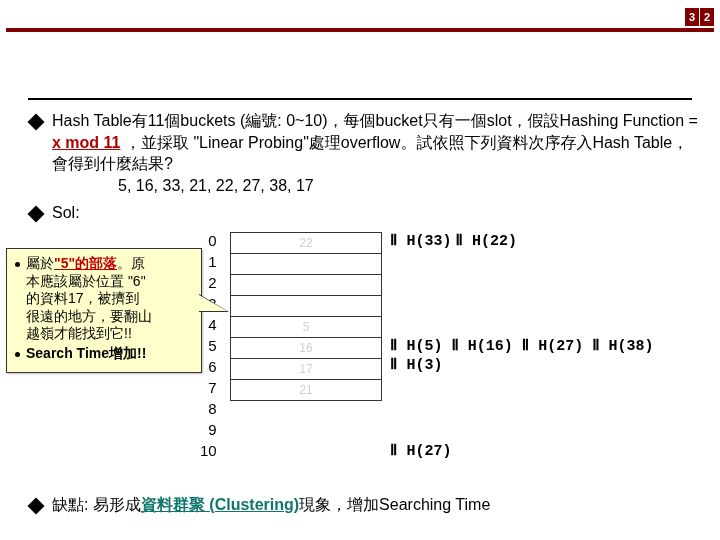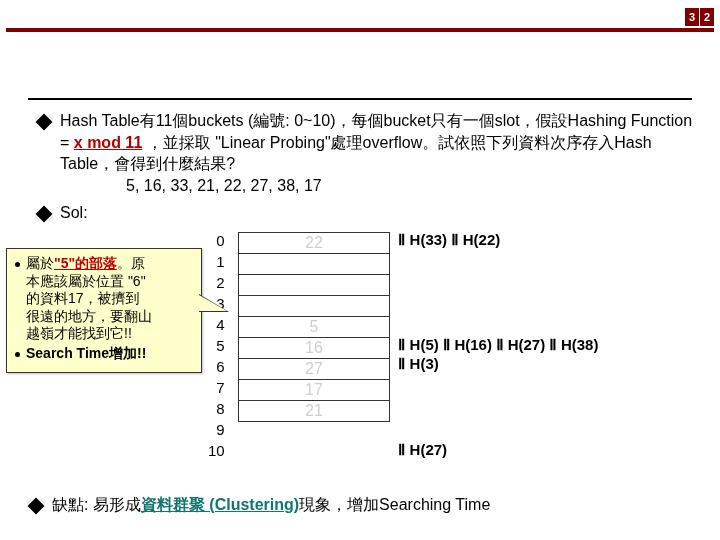--- a/index.html
+++ b/index.html
@@ -6,40 +6,40 @@
   body{width:720px;height:540px;background:#fff;font-family:"Microsoft JhengHei","PingFang TC","Heiti TC",Arial,sans-serif;color:#000;font-size:16px;position:relative}
   .slide{position:absolute;inset:0}
   
   .pagenum-wrap{position:absolute;top:8px;right:6px}
   .pagenum{display:flex}
   .pagenum span{display:inline-block;width:14px;height:18px;background:#800000;color:#fff;font-size:11px;font-weight:700;line-height:18px;text-align:center;margin-left:1px}
   .hr-top{position:absolute;top:28px;left:6px;right:6px;height:4px;background:#800000}
   .hr-under{position:absolute;left:28px;right:28px;border-top:2px solid #000}
   .hr1{top:98px}
 
-  .content{position:absolute;top:110px;left:38px;right:22px}
+  .content{position:absolute;top:110px;left:30px;right:22px}
 
   .bullet{display:flex;align-items:flex-start;margin-bottom:6px}
   .dia{width:12px;height:12px;flex:0 0 12px;margin-top:6px;margin-right:10px;background:#000;transform:rotate(45deg)}
   .bullet-body{flex:1;line-height:1.35}
   .xmod{color:#b00000;font-weight:700;text-decoration:underline}
   .seq{margin-left:66px}
 
   .sol-row{margin-top:2px}
 
   
   .hash-area{position:relative;height:250px;margin-top:2px}
   .idx-col{position:absolute;left:170px;top:0;text-align:right;font-size:15px;line-height:21px}
   .idx-col div{height:21px}
   .tbl{position:absolute;left:200px;top:2px;width:150px;border:1px solid #333;border-bottom:none}
-  .tbl .cell{height:20px;border-bottom:1px solid #333;font-size:16px;color:#cfcfcf;text-align:center;line-height:20px}
+  .tbl .cell{height:20px;border-bottom:1px solid #333;font-size:12px;color:#cfcfcf;text-align:center;line-height:20px}
   .tbl .cell.blank{color:transparent}
 
   .hlabel{position:absolute;font-size:15px}
-  .hlabel .sym{font-family:Liberation Sans, sans-serif;font-weight:700}
+  .hlabel .sym{font-family:Liberation Mono, monospace;font-weight:700}
 
   
   .callout{position:absolute;left:6px;top:248px;width:178px;background:#ffffcc;border:1px solid #333;padding:6px 8px 8px;font-size:14px;line-height:1.25;box-shadow:1px 1px 2px rgba(0,0,0,.25)}
   .callout .c-bullet{display:flex;align-items:flex-start;margin-bottom:2px}
   .callout .dot{width:5px;height:5px;border-radius:50%;background:#000;flex:0 0 5px;margin-top:7px;margin-right:6px}
   .callout .ured{color:#c00000;font-weight:700;text-decoration:underline}
   
   .callout::after{content:"";position:absolute;right:-26px;top:46px;width:0;height:0;border-top:16px solid transparent;border-bottom:0 solid transparent;border-left:28px solid #ffffcc}
   .callout::before{content:"";position:absolute;right:-28px;top:45px;width:0;height:0;border-top:18px solid transparent;border-bottom:0 solid transparent;border-left:30px solid #333}
 
@@ -91,21 +91,20 @@
         <div>9</div>
         <div>10</div>
       </div>
       <div class="tbl">
         <div class="cell">22</div>
         <div class="cell blank"></div>
         <div class="cell blank"></div>
         <div class="cell blank"></div>
         <div class="cell">5</div>
         <div class="cell">16</div>
-        <div class="cell">27</div>
         <div class="cell">17</div>
         <div class="cell">21</div>
       </div>
 
       <div class="hlabel" style="left:360px;top:1px">
         <span class="sym">Ⅱ H(33)</span>
         <span class="sym">Ⅱ H(22)</span>
       </div>
       <div class="hlabel" style="left:360px;top:106px">
         <span class="sym">Ⅱ H(5) </span>

